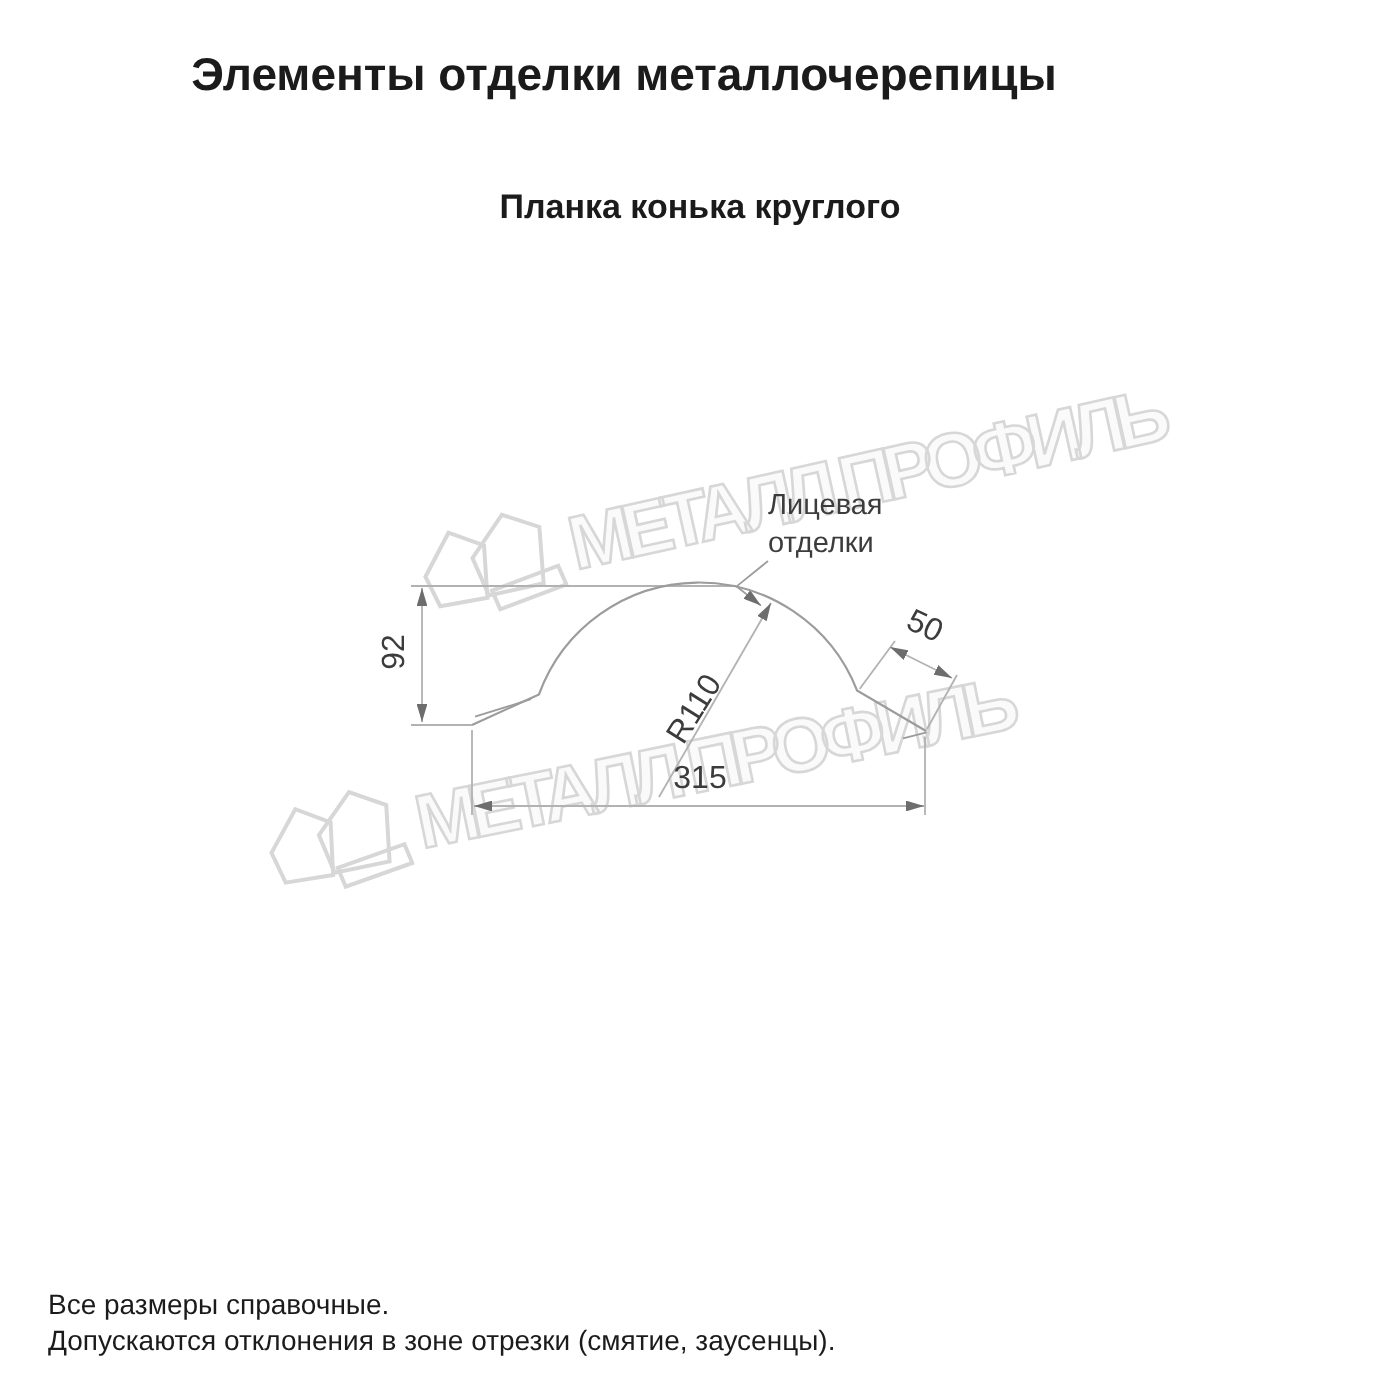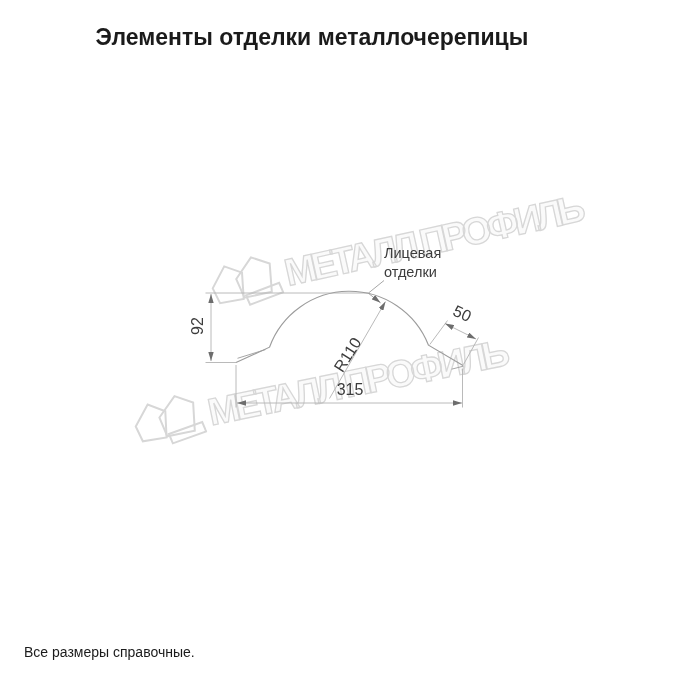--- a/index.html
+++ b/index.html
@@ -50,20 +50,21 @@
   .face-label{left:384px;top:244px;font-size:14.5px;line-height:18.5px;}
 </style>
 </head>
 <body>
 
 <div>
 
   <div class="title">Элементы отделки металлочерепицы</div>
 
   <div class="subtitle">
+    <div>Планка конька круглого</div>
   </div>
 
   <div class="watermark wm1">
     <svg width="72" height="58" viewBox="0 0 72 58">
       <g fill="none" stroke="currentColor" stroke-width="2">
         <path d="M3,28 L19,9 L35,19 L31,45 L7,44 Z"></path>
         <path d="M28,24 L47,6 L64,16 L60,44 L32,44 Z"></path>
         <path d="M34,42 L69,37 L71,47 L36,52 Z"></path>
       </g>
     </svg>
@@ -126,15 +127,16 @@
   <div class="lbl dim-50">50</div>
   <div class="lbl dim-r110">R110</div>
 
   <div class="lbl face-label">
     <div>Лицевая</div>
     <div>отделки</div>
   </div>
 
   <div class="footnotes">
     <div>Все размеры справочные.</div>
+    <div>Допускаются отклонения в зоне отрезки (смятие, заусенцы).</div>
   </div>
 
 </div>
 
 </body></html>

